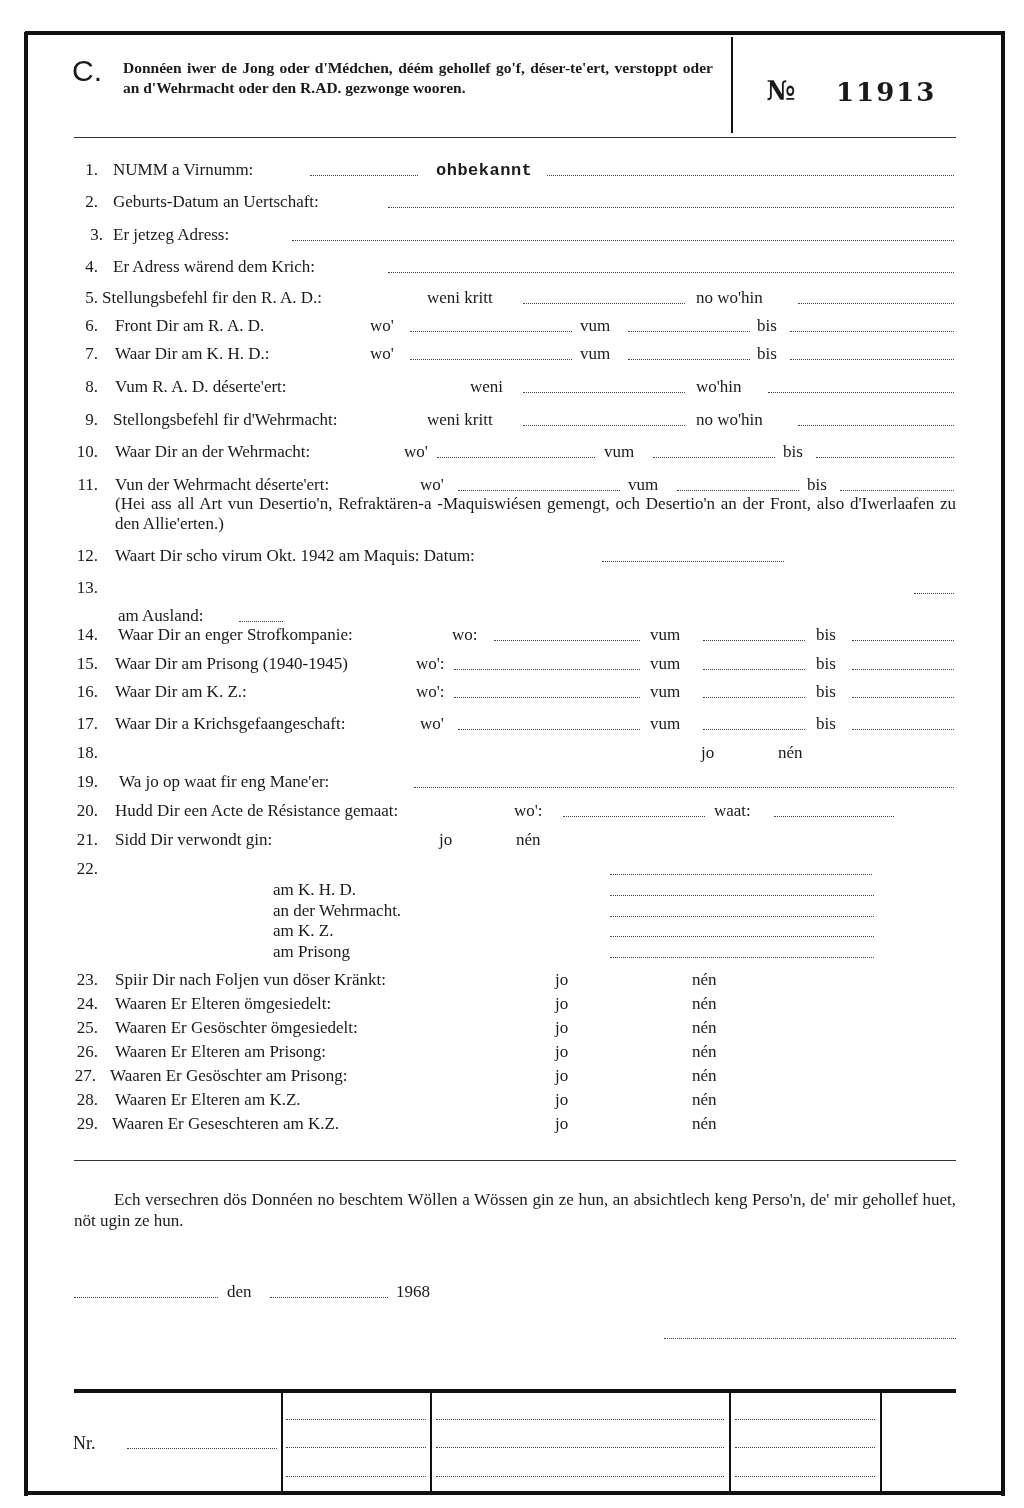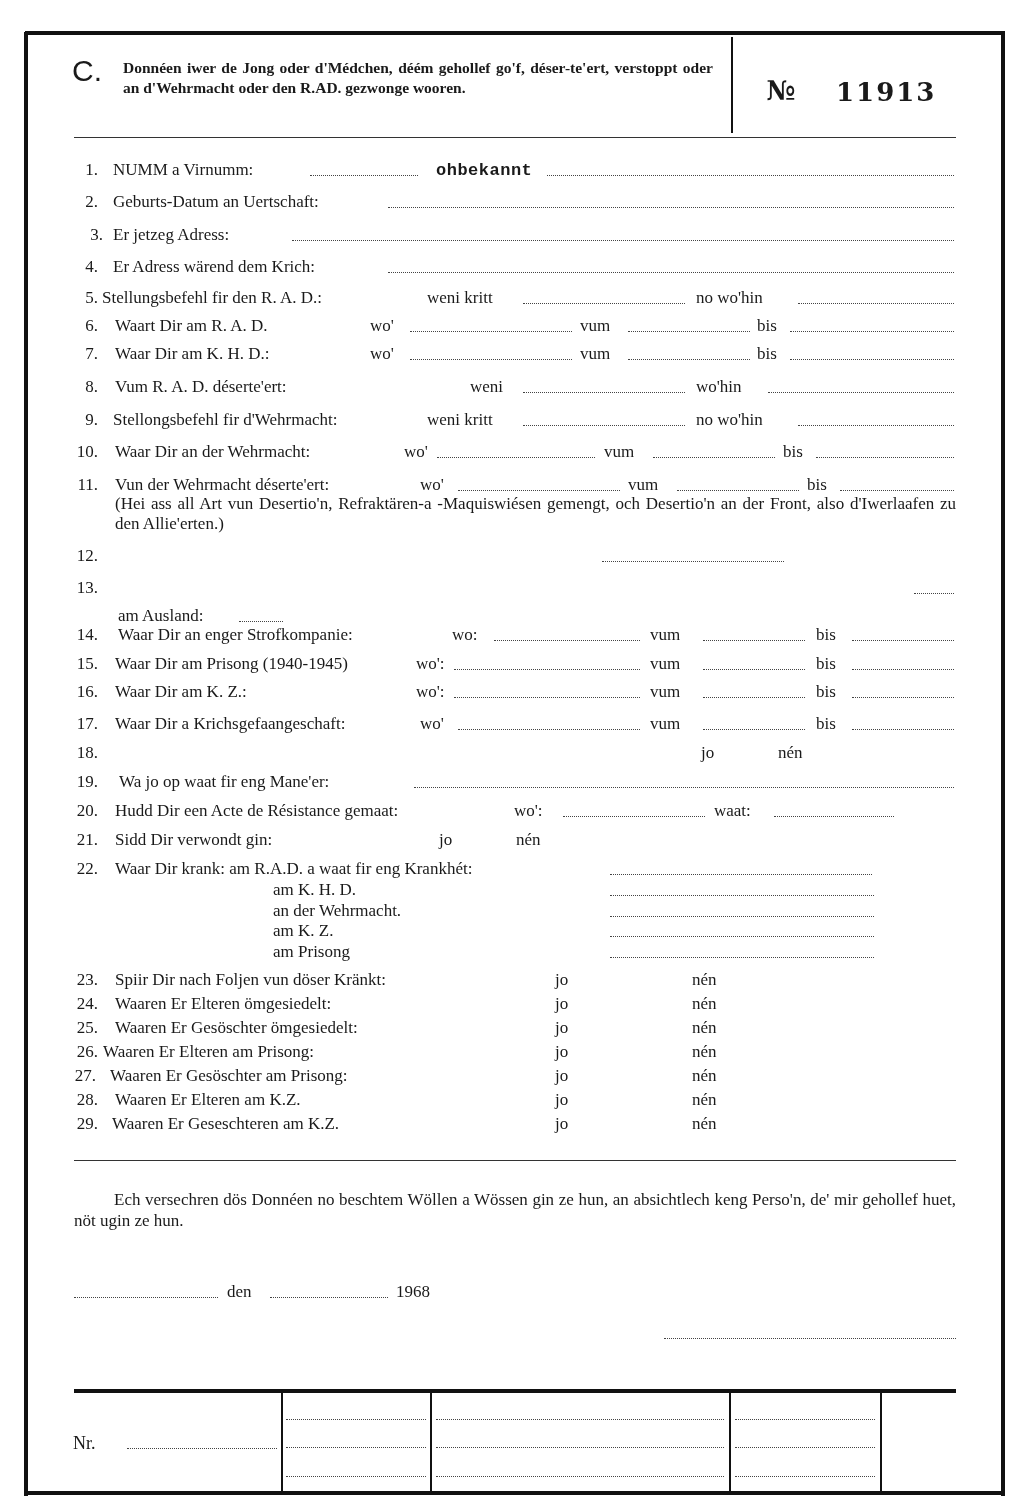--- a/index.html
+++ b/index.html
@@ -78,21 +78,21 @@
     <span class="n" style="left:68px">5.</span>
     <span style="left:102px">Stellungsbefehl fir den R. A. D.:</span>
     <span style="left:427px">weni kritt</span>
     <span class="dots" style="left:523px;width:162px"></span>
     <span style="left:696px">no wo'hin</span>
     <span class="dots" style="left:798px;width:156px"></span>
   </div>
 
   <div class="row" style="top:316px">
     <span class="n" style="left:68px">6.</span>
-    <span style="left:115px">Waart Dir am R. A. D.</span>
+    <span style="left:115px">Front Dir am R. A. D.</span>
     <span style="left:370px">wo'</span>
     <span class="dots" style="left:410px;width:162px"></span>
     <span style="left:580px">vum</span>
     <span class="dots" style="left:628px;width:122px"></span>
     <span style="left:757px">bis</span>
     <span class="dots" style="left:790px;width:164px"></span>
   </div>
 
   <div class="row" style="top:344px">
     <span class="n" style="left:68px">7.</span>
@@ -141,20 +141,21 @@
     <span class="dots" style="left:458px;width:162px"></span>
     <span style="left:628px">vum</span>
     <span class="dots" style="left:677px;width:122px"></span>
     <span style="left:807px">bis</span>
     <span class="dots" style="left:840px;width:114px"></span>
   </div>
   <div class="abs" style="left:115px;top:494px;width:841px;white-space:normal;font-size:17px;line-height:20px;text-align:justify;">(Hei ass all Art vun Desertio'n, Refraktären-a -Maquiswiésen gemengt, och Desertio'n an der Front, also d'Iwerlaafen zu den Allie'erten.)</div>
 
   <div class="row" style="top:546px">
     <span class="n" style="left:68px">12.</span>
+    <span style="left:115px">Waart Dir scho virum Okt. 1942 am Maquis: Datum:</span>
     <span class="dots" style="left:602px;width:182px"></span>
   </div>
 
   <div class="row" style="top:578px">
     <span class="n" style="left:68px">13.</span>
     <span class="dots" style="left:914px;width:40px"></span>
   </div>
   <div class="row" style="top:606px">
     <span style="left:118px">am Ausland:</span>
     <span class="dots" style="left:239px;width:44px"></span>
@@ -227,21 +228,20 @@
 
   <div class="row" style="top:830px">
     <span class="n" style="left:68px">21.</span>
     <span style="left:115px">Sidd Dir verwondt gin:</span>
     <span style="left:439px">jo</span>
     <span style="left:516px">nén</span>
   </div>
 
   <div class="row" style="top:859px">
     <span class="n" style="left:68px">22.</span>
-    <span style="left:115px">Waar Dir krank: am R.A.D. a waat fir eng Krankhét:</span>
     <span class="dots" style="left:610px;width:262px"></span>
   </div>
   <div class="row" style="top:880px">
     <span style="left:273px">am K. H. D.</span>
     <span class="dots" style="left:610px;width:264px"></span>
   </div>
   <div class="row" style="top:901px">
     <span style="left:273px">an der Wehrmacht.</span>
     <span class="dots" style="left:610px;width:264px"></span>
   </div>
@@ -267,21 +267,21 @@
     <span style="left:692px">nén</span>
   </div>
   <div class="row" style="top:1018px">
     <span class="n" style="left:68px">25.</span>
     <span style="left:115px">Waaren Er Gesöschter ömgesiedelt:</span>
     <span style="left:555px">jo</span>
     <span style="left:692px">nén</span>
   </div>
   <div class="row" style="top:1042px">
     <span class="n" style="left:68px">26.</span>
-    <span style="left:103px">Waaren Er Elteren am Prisong:</span>
+    <span style="left:115px">Waaren Er Elteren am Prisong:</span>
     <span style="left:555px">jo</span>
     <span style="left:692px">nén</span>
   </div>
   <div class="row" style="top:1066px">
     <span class="n" style="left:66px">27.</span>
     <span style="left:110px">Waaren Er Gesöschter am Prisong:</span>
     <span style="left:555px">jo</span>
     <span style="left:692px">nén</span>
   </div>
   <div class="row" style="top:1090px">

